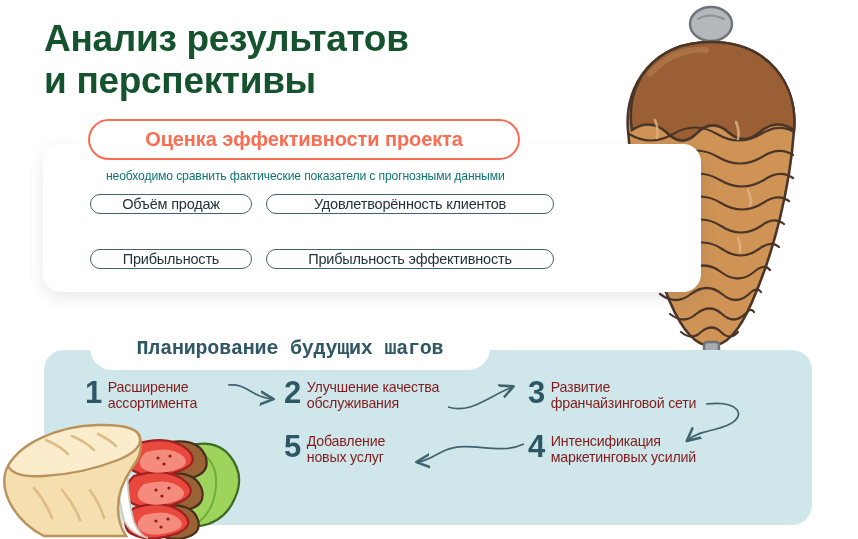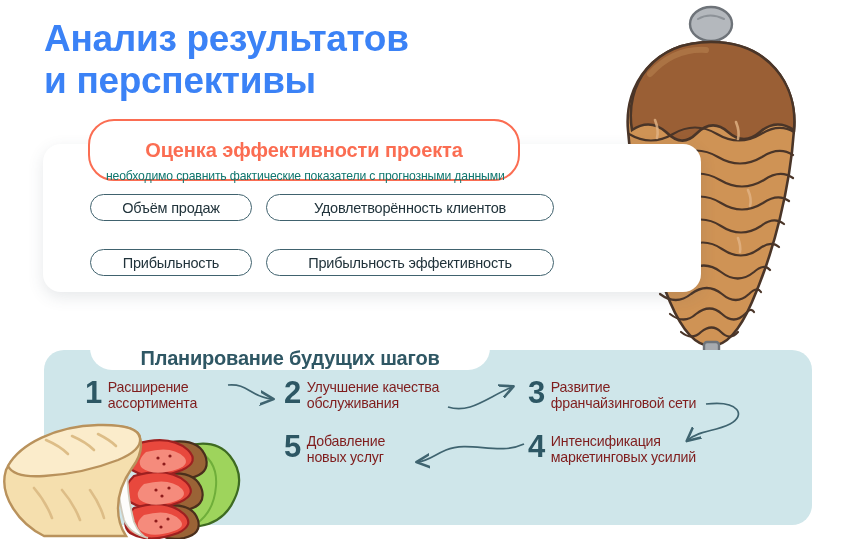--- a/index.html
+++ b/index.html
@@ -12,38 +12,38 @@
   }
 
   
   #page-title {
     position:absolute;
     left:44px; top:18px;
     width:470px;
     font-size:37px;
     font-weight:bold;
     line-height:1.13;
-    color:#3b82f6;
+    color:#14532d;
     letter-spacing:-0.3px;
     white-space:pre-line;
   }
 
   
   #evaluation-card {
     position:absolute;
     left:43px; top:144px;
     width:658px; height:148px;
     background:#ffffff;
     border-radius:18px;
     box-shadow:0 5px 16px rgba(60,80,90,0.13);
   }
   #evaluation-badge {
     position:absolute;
     left:88px; top:119px;
-    width:432px; height:62px;
+    width:432px; height:41px;
     background:#ffffff;
     border:2px solid #fb6d52;
     border-radius:26px;
     display:flex; align-items:center; justify-content:center;
     color:#fb6d52;
     font-size:20px;
     font-weight:bold;
     letter-spacing:-0.1px;
   }
   #evaluation-subtitle {
@@ -55,21 +55,21 @@
     letter-spacing:-0.15px;
   }
   .metric-row {
     position:absolute;
     display:flex;
     gap:14px;
   }
   #metric-row-1 { left:90px; top:194px; }
   #metric-row-2 { left:90px; top:233px;margin-top:16px; }
   .metric-pill {
-    height:27px;
+    height:20px;
     border:1.6px solid #40626e;
     border-radius:17px;
     background:#ffffff;
     display:flex; align-items:center; justify-content:center;
     padding:0 14px;
     font-size:14.5px;
     color:#21333b;
     letter-spacing:-0.2px;
     white-space:nowrap;
   }
@@ -83,25 +83,26 @@
     width:768px; height:175px;
     background:#cfe6ea;
     border-radius:20px;
   }
   #planning-badge {
     position:absolute;
     left:90px; top:326px;
     width:400px; height:44px;
     background:#ffffff;
     border-radius:23px;
-    display:flex; align-items:flex-end; justify-content:center;
+    display:flex; align-items:center; justify-content:center;
     color:#2f5764;
     font-size:20px;
     font-weight:bold;
     letter-spacing:-0.2px;
+    font-family:Liberation Mono, monospace;
   }
 
   
   .step {
     position:absolute;
     display:flex;
     align-items:flex-start;
     gap:6px;
   }
   .step-num {

